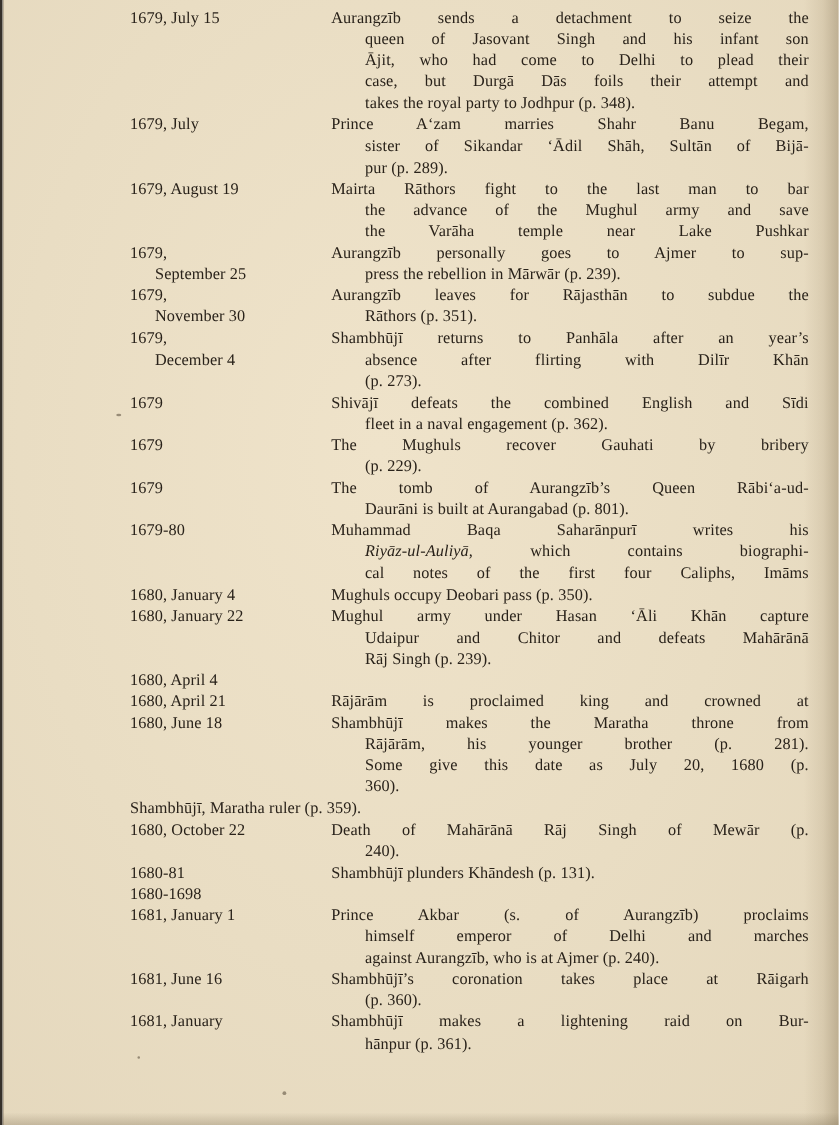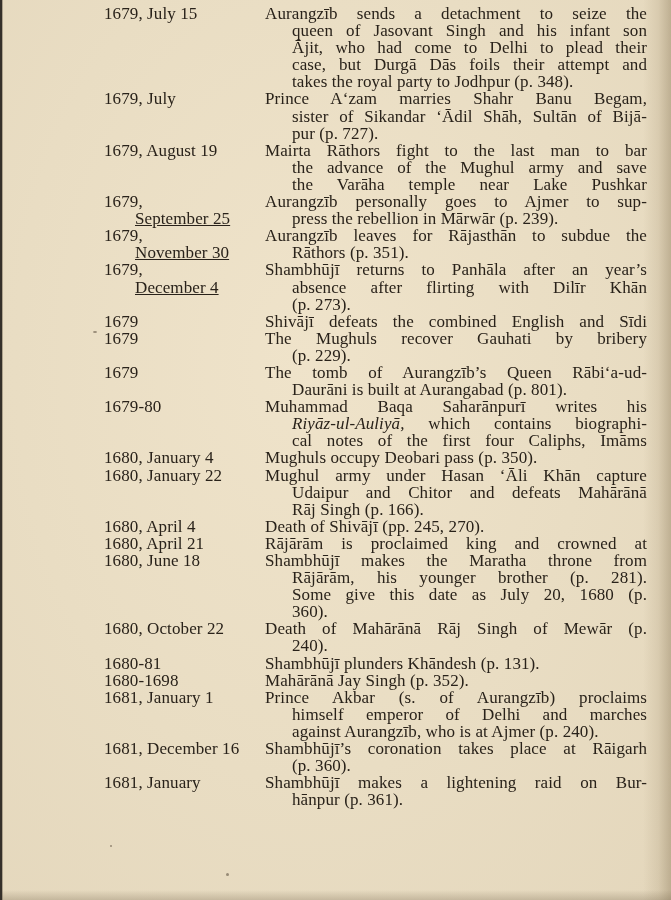--- a/index.html
+++ b/index.html
@@ -32,31 +32,31 @@
     left: 0; right: 0; bottom: 0;
     height: 10px;
     background: linear-gradient(0deg, rgba(110,95,70,0.28) 0%, rgba(110,95,70,0) 100%);
     pointer-events: none;
   }
   .timeline {
     position: absolute;
     top: 5px;
     left: 102px;
     right: 26px;
-    font-size: 17px;
+    font-size: 13px;
     line-height: 17.1px;
     letter-spacing: 0.1px;
   }
   .entry { display: flex; }
   .date {
     width: 161px;
     flex: 0 0 161px;
     box-sizing: border-box;
   }
-  .date-cont { margin-left: 31px; text-decoration: underline; }
+  .date-cont { margin-left: 20px; }
   .desc {
     width: 382px;
     flex: 0 0 382px;
   }
   .desc .line { text-align: left; }
   .desc .line.just {
     text-align: justify;
     text-align-last: justify;
   }
   .desc .line.cont { margin-left: 27px; }
@@ -84,21 +84,21 @@
           <div class="line cont">takes the royal party to Jodhpur (p. 348).</div>
         </div>
       </div>
       <div class="entry">
         <div class="date">
           <div class="date-line">1679, July</div>
         </div>
         <div class="desc">
           <div class="line just">Prince A‘zam marries Shahr Banu Begam,</div>
           <div class="line cont just">sister of Sikandar ‘Ādil Shāh, Sultān of Bijā-</div>
-          <div class="line cont">pur (p. 727).</div>
+          <div class="line cont">pur (p. 289).</div>
         </div>
       </div>
       <div class="entry">
         <div class="date">
           <div class="date-line">1679, August 19</div>
         </div>
         <div class="desc">
           <div class="line just">Mairta Rāthors fight to the last man to bar</div>
           <div class="line cont just">the advance of the Mughul army and save</div>
           <div class="line cont just">the Varāha temple near Lake Pushkar</div>
@@ -134,20 +134,21 @@
           <div class="line cont just">absence after flirting with Dilīr Khān</div>
           <div class="line cont">(p. 273).</div>
         </div>
       </div>
       <div class="entry">
         <div class="date">
           <div class="date-line">1679</div>
         </div>
         <div class="desc">
           <div class="line just">Shivājī defeats the combined English and Sīdi</div>
+          <div class="line cont">fleet in a naval engagement (p. 362).</div>
         </div>
       </div>
       <div class="entry">
         <div class="date">
           <div class="date-line">1679</div>
         </div>
         <div class="desc">
           <div class="line just">The Mughuls recover Gauhati by bribery</div>
           <div class="line cont">(p. 229).</div>
         </div>
@@ -179,29 +180,26 @@
           <div class="line">Mughuls occupy Deobari pass (p. 350).</div>
         </div>
       </div>
       <div class="entry">
         <div class="date">
           <div class="date-line">1680, January 22</div>
         </div>
         <div class="desc">
           <div class="line just">Mughul army under Hasan ‘Āli Khān capture</div>
           <div class="line cont just">Udaipur and Chitor and defeats Mahārānā</div>
-          <div class="line cont">Rāj Singh (p. 166).</div>
+          <div class="line cont">Rāj Singh (p. 239).</div>
         </div>
       </div>
       <div class="entry">
         <div class="date">
           <div class="date-line">1680, April 4</div>
-        </div>
-        <div class="desc">
-          <div class="line">Death of Shivājī (pp. 245, 270).</div>
         </div>
       </div>
       <div class="entry">
         <div class="date">
           <div class="date-line">1680, April 21</div>
         </div>
         <div class="desc">
           <div class="line just">Rājārām is proclaimed king and crowned at</div>
         </div>
       </div>
@@ -210,20 +208,23 @@
           <div class="date-line">1680, June 18</div>
         </div>
         <div class="desc">
           <div class="line just">Shambhūjī makes the Maratha throne from</div>
           <div class="line cont just">Rājārām, his younger brother (p. 281).</div>
           <div class="line cont just">Some give this date as July 20, 1680 (p.</div>
           <div class="line cont">360).</div>
         </div>
       </div>
       <div class="entry">
+        <div class="desc">
+          <div class="line">Shambhūjī, Maratha ruler (p. 359).</div>
+        </div>
       </div>
       <div class="entry">
         <div class="date">
           <div class="date-line">1680, October 22</div>
         </div>
         <div class="desc">
           <div class="line just">Death of Mahārānā Rāj Singh of Mewār (p.</div>
           <div class="line cont">240).</div>
         </div>
       </div>
@@ -231,38 +232,35 @@
         <div class="date">
           <div class="date-line">1680-81</div>
         </div>
         <div class="desc">
           <div class="line">Shambhūjī plunders Khāndesh (p. 131).</div>
         </div>
       </div>
       <div class="entry">
         <div class="date">
           <div class="date-line">1680-1698</div>
-        </div>
-        <div class="desc">
-          <div class="line">Mahārānā Jay Singh (p. 352).</div>
         </div>
       </div>
       <div class="entry">
         <div class="date">
           <div class="date-line">1681, January 1</div>
         </div>
         <div class="desc">
           <div class="line just">Prince Akbar (s. of Aurangzīb) proclaims</div>
           <div class="line cont just">himself emperor of Delhi and marches</div>
           <div class="line cont">against Aurangzīb, who is at Ajmer (p. 240).</div>
         </div>
       </div>
       <div class="entry">
         <div class="date">
-          <div class="date-line">1681, December 16</div>
+          <div class="date-line">1681, June 16</div>
         </div>
         <div class="desc">
           <div class="line just">Shambhūjī’s coronation takes place at Rāigarh</div>
           <div class="line cont">(p. 360).</div>
         </div>
       </div>
       <div class="entry">
         <div class="date">
           <div class="date-line">1681, January</div>
         </div>

